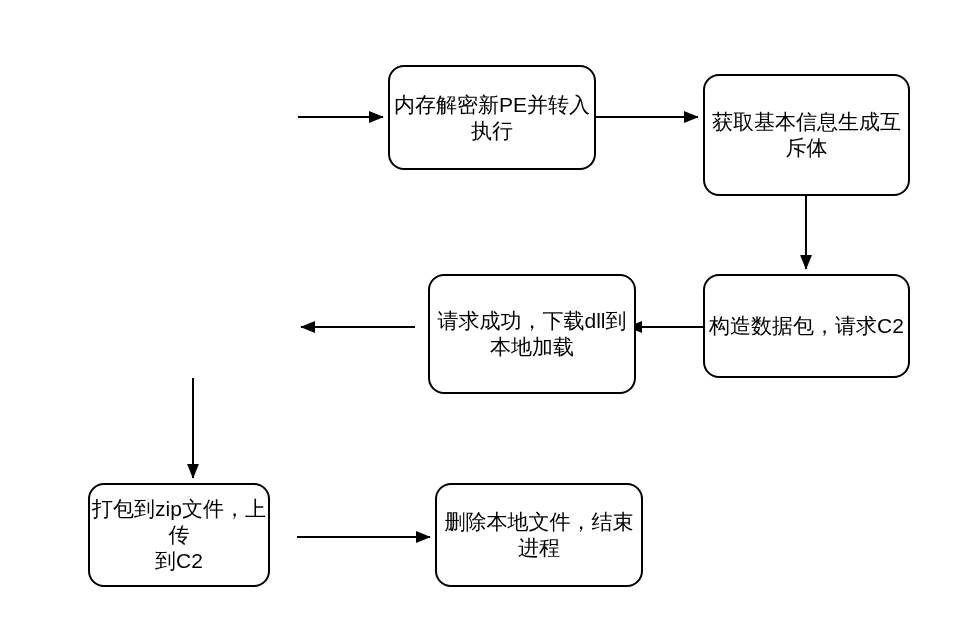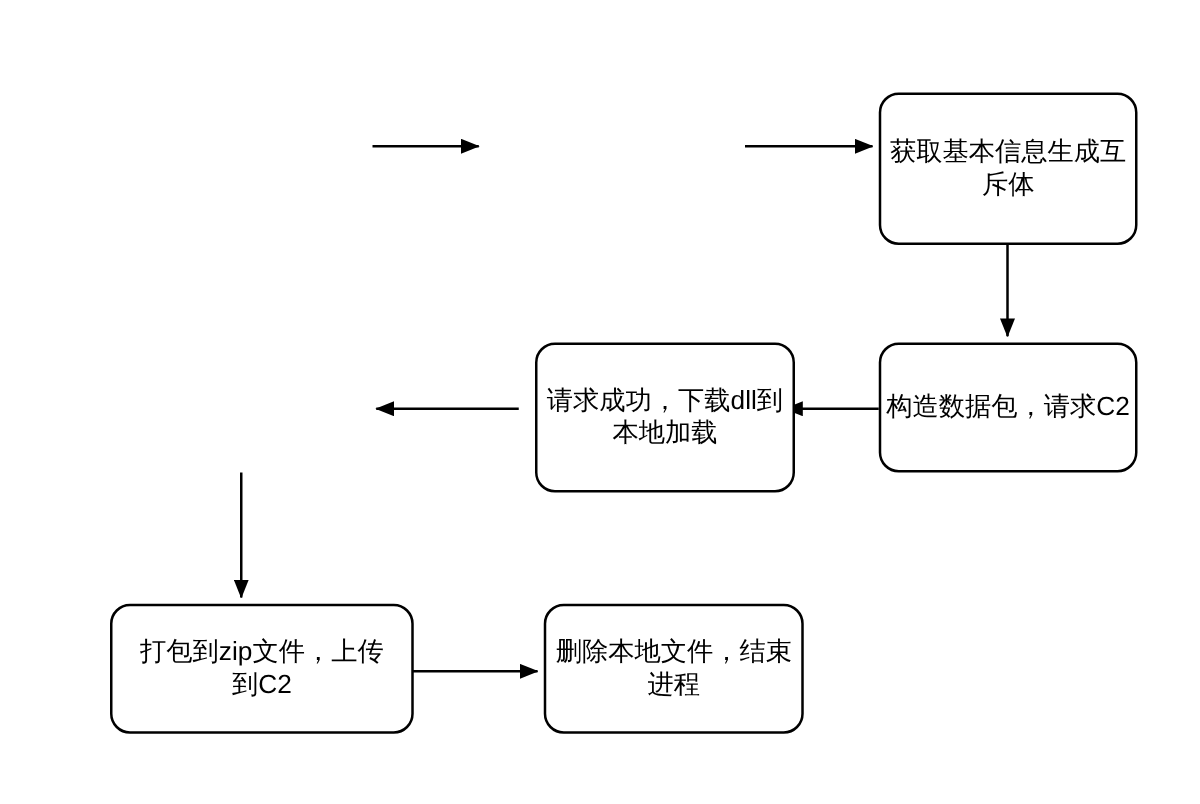--- a/index.html
+++ b/index.html
@@ -42,21 +42,21 @@
     display: block;
     width: 100%;
   }
   
   #node-0 { left: 90px;  top: 65px;  width: 208px; height: 105px; }
   #node-1 { left: 388px; top: 65px;  width: 208px; height: 105px; }
   #node-2 { left: 703px; top: 74px;  width: 207px; height: 122px; }
   #node-3 { left: 703px; top: 274px; width: 207px; height: 104px; }
   #node-4 { left: 428px; top: 274px; width: 208px; height: 120px; }
   #node-5 { left: 88px;  top: 274px; width: 208px; height: 104px; }
-  #node-6 { left: 88px;  top: 483px; width: 243px; height: 104px; }
+  #node-6 { left: 88px;  top: 483px; width: 182px; height: 104px; }
   #node-7 { left: 435px; top: 483px; width: 208px; height: 104px; text-align: center; }
 </style>
 </head>
 <body>
 
 <div id="canvas">
 
   <svg id="edges-layer" viewBox="0 0 960 643" xmlns="http://www.w3.org/2000/svg">
     <defs>
       <marker id="arrowhead" viewBox="0 0 10 8" refX="9.5" refY="4" markerWidth="7.5" markerHeight="6" orient="auto-start-reverse">
@@ -66,20 +66,24 @@
     <line x1="298" y1="117" x2="383" y2="117" stroke="#000000" stroke-width="2" marker-end="url(#arrowhead)"></line>
     <line x1="596" y1="117" x2="698" y2="117" stroke="#000000" stroke-width="2" marker-end="url(#arrowhead)"></line>
     <line x1="806" y1="170" x2="806" y2="269" stroke="#000000" stroke-width="2" marker-end="url(#arrowhead)"></line>
     <line x1="703" y1="327" x2="628" y2="327" stroke="#000000" stroke-width="2" marker-end="url(#arrowhead)"></line>
     <line x1="415" y1="327" x2="301" y2="327" stroke="#000000" stroke-width="2" marker-end="url(#arrowhead)"></line>
     <line x1="193" y1="378" x2="193" y2="478" stroke="#000000" stroke-width="2" marker-end="url(#arrowhead)"></line>
     <line x1="297" y1="537" x2="430" y2="537" stroke="#000000" stroke-width="2" marker-end="url(#arrowhead)"></line>
   </svg>
 
 
+  <div id="node-1" class="flow-node">
+    <span class="node-label">内存解密新PE并转入
+执行</span>
+  </div>
 
   <div id="node-2" class="flow-node">
     <span class="node-label">获取基本信息生成互
 斥体</span>
   </div>
 
   <div id="node-3" class="flow-node">
     <span class="node-label">构造数据包，请求C2</span>
   </div>
 

